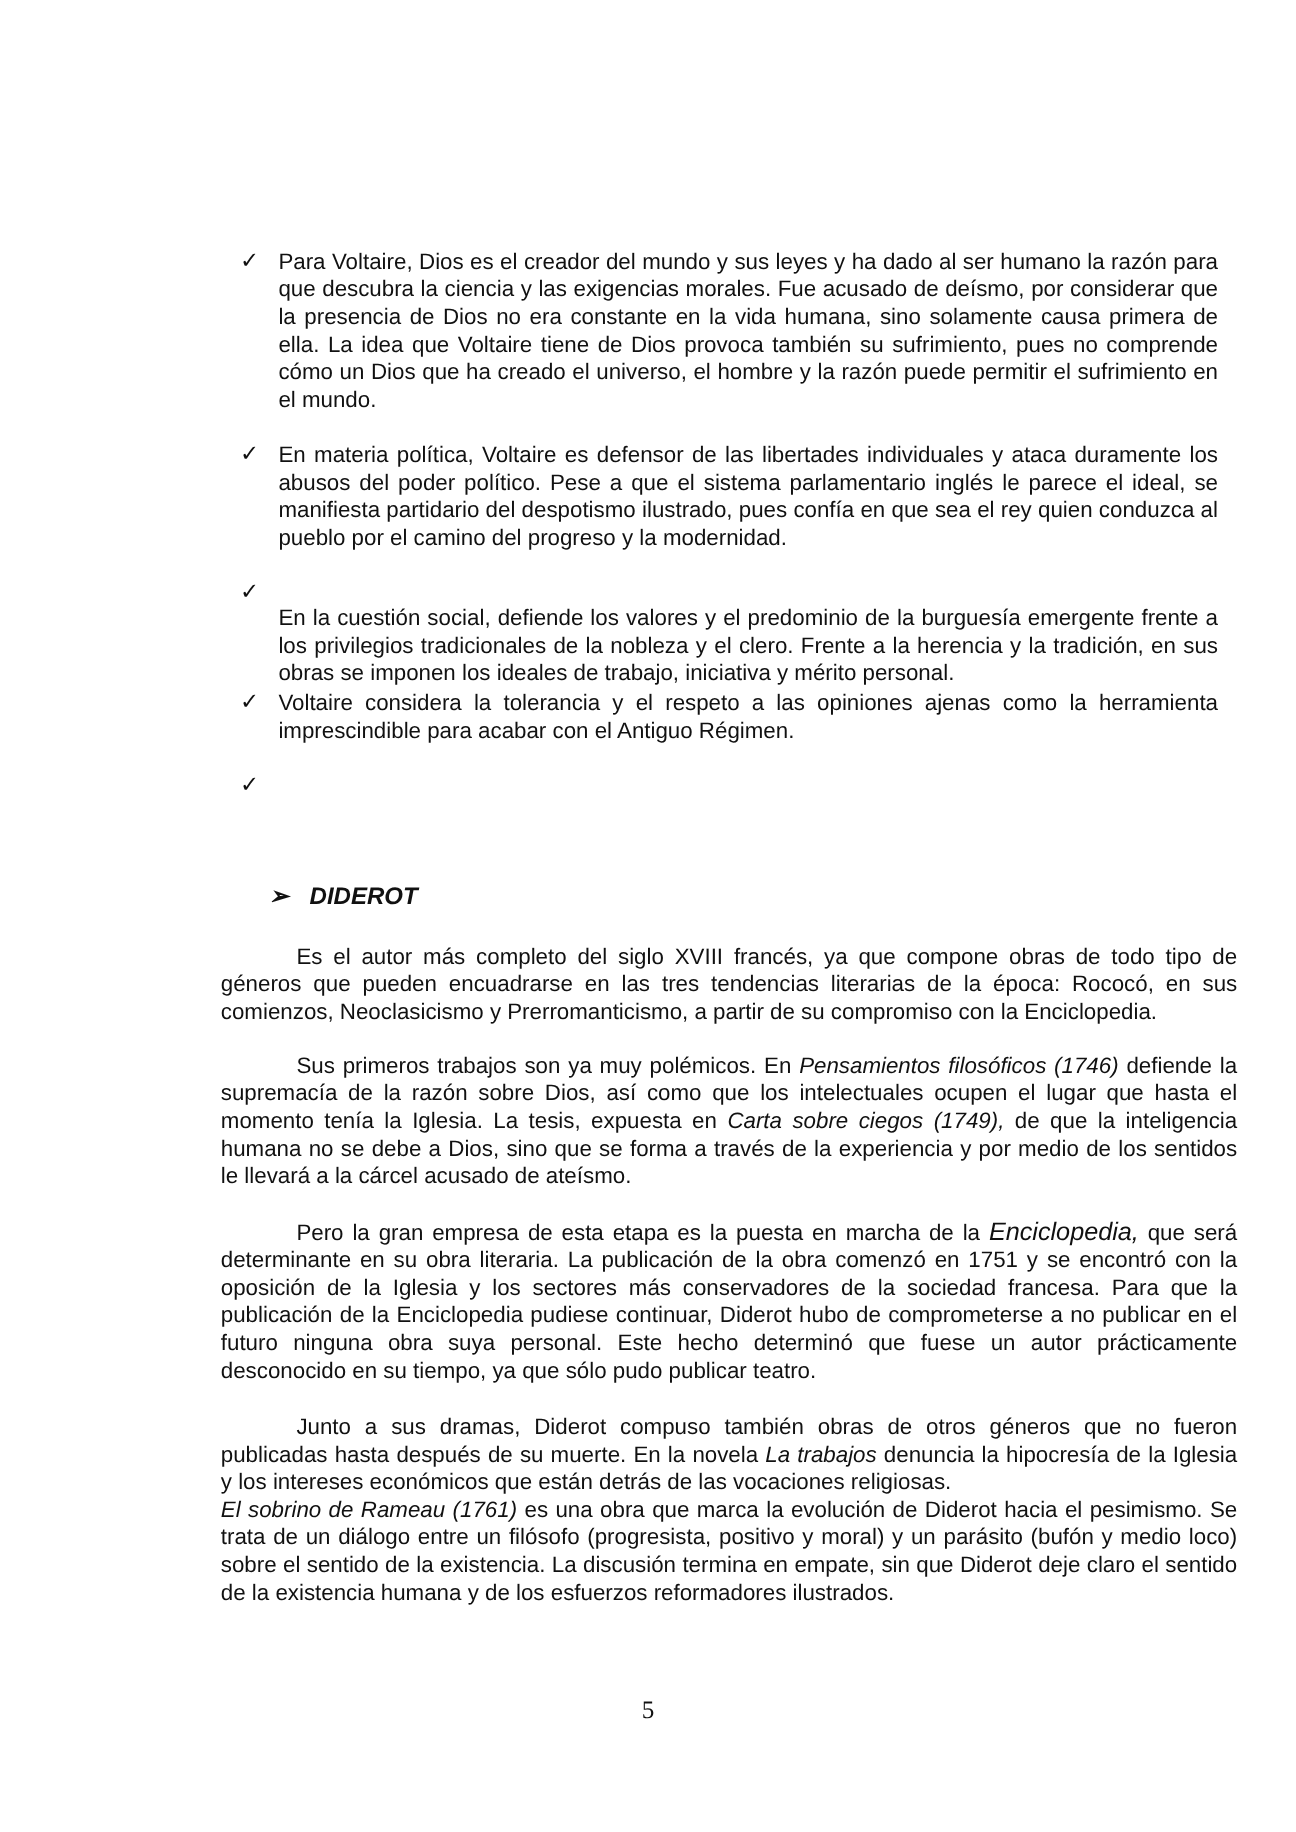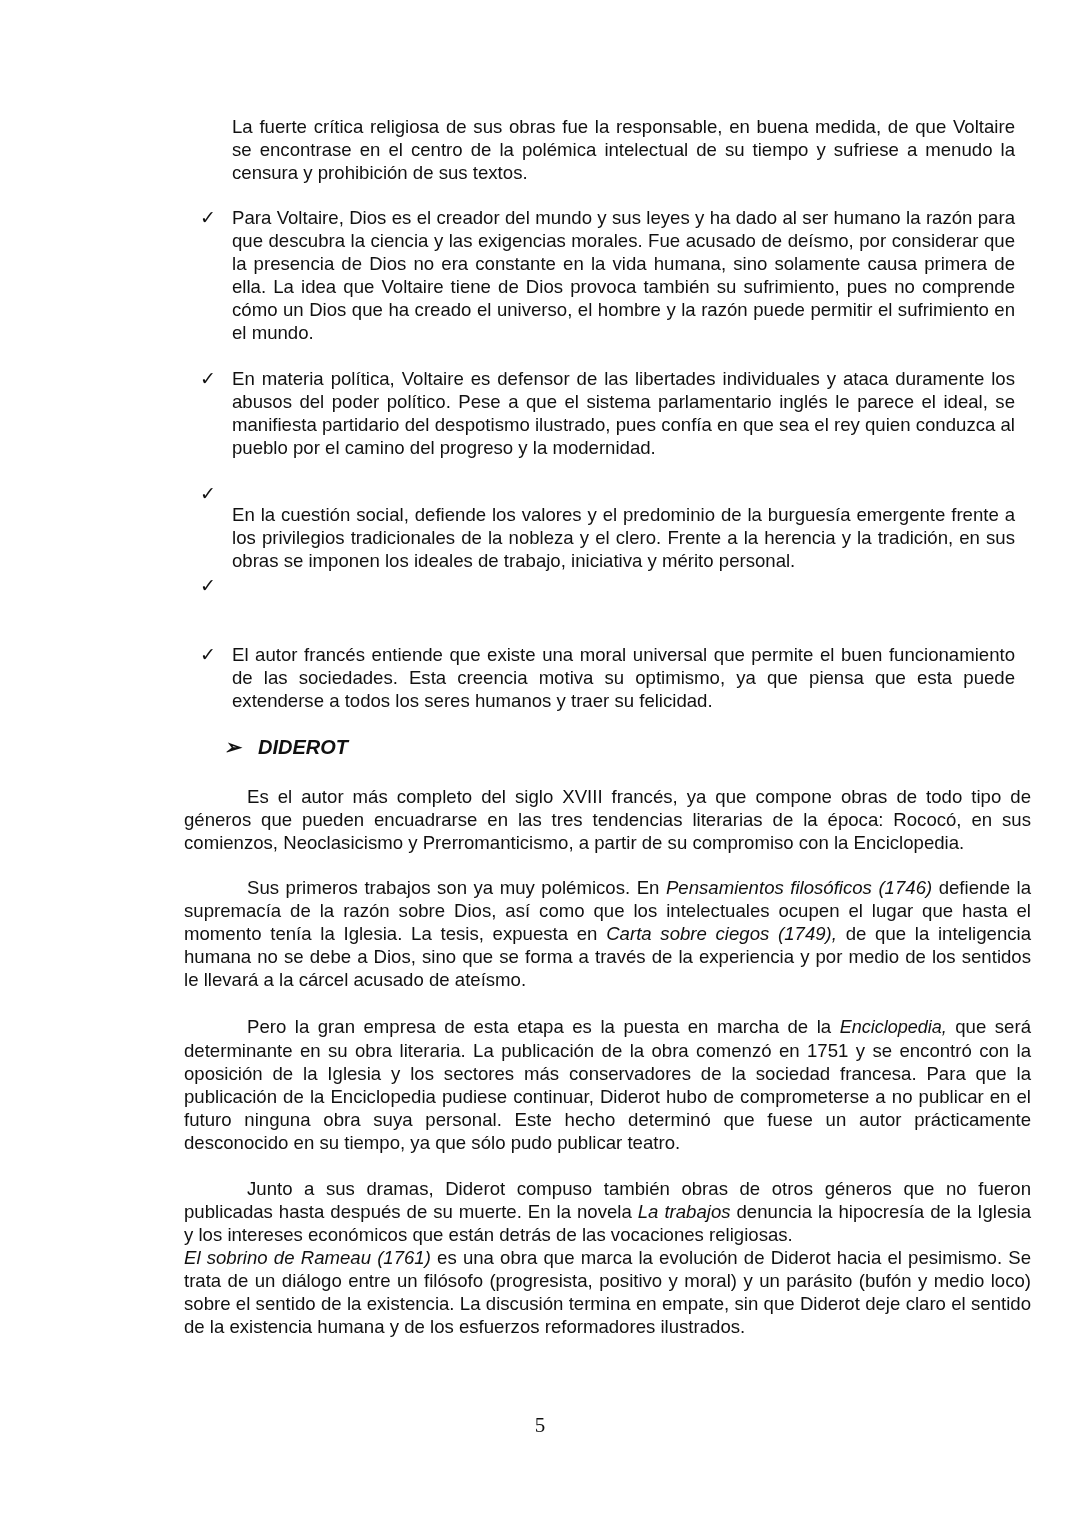--- a/index.html
+++ b/index.html
@@ -8,44 +8,43 @@
   .page { position: absolute; left: 0; top: 0; width: 1080px; height: 1527px; }
   .txt { font-size: 18.6px; line-height: 23px; text-align: justify; }
   .block { position: absolute; }
   .indent-block { left: 232px; width: 783px; }
   .full-block { left: 184px; width: 847px; }
   .check { position: absolute; left: 200px; font-size: 19px; line-height: 23px; }
   .first-indent { text-indent: 63px; }
   .heading { position: absolute; left: 224px; top: 734px; font-weight: bold; font-size: 20px; line-height: 26px; font-style: italic; }
   .heading .arrow { display: inline-block; width: 34px; font-size: 20px; }
   .bi { font-weight: normal; font-style: italic; }
-  .big { font-size: 18px; }
+  .big { font-size: 21px; }
   .pagenum { position: absolute; left: 0; width: 1080px; top: 1413px; text-align: center;
              font-family: "Liberation Serif", serif; font-size: 21px; }
 </style>
 </head>
 <body>
 
 <div class="page">
 
-  <p class="block indent-block txt" style="top:115px; margin:0;">La fuerte crítica religiosa de sus obras fue la responsable, en buena medida, de que Voltaire se encontrase en el centro de la polémica intelectual de su tiempo y sufriese a menudo la censura y prohibición de sus textos.</p>
 
   <span class="check" style="top:206px;">✓</span>
   <p class="block indent-block txt" style="top:206px; margin:0;">Para Voltaire, Dios es el creador del mundo y sus leyes y ha dado al ser humano la razón para que descubra la ciencia y las exigencias morales. Fue acusado de deísmo, por considerar que la presencia de Dios no era constante en la vida humana, sino solamente causa primera de ella. La idea que Voltaire tiene de Dios provoca también su sufrimiento, pues no comprende cómo un Dios que ha creado el universo, el hombre y la razón puede permitir el sufrimiento en el mundo.</p>
 
   <span class="check" style="top:367px;">✓</span>
   <p class="block indent-block txt" style="top:367px; margin:0;">En materia política, Voltaire es defensor de las libertades individuales y ataca duramente los abusos del poder político. Pese a que el sistema parlamentario inglés le parece el ideal, se manifiesta partidario del despotismo ilustrado, pues confía en que sea el rey quien conduzca al pueblo por el camino del progreso y la modernidad.</p>
 
   <span class="check" style="top:482px;">✓</span>
   <p class="block indent-block txt" style="top:503px; margin:0;">En la cuestión social, defiende los valores y el predominio de la burguesía emergente frente a los privilegios tradicionales de la nobleza y el clero. Frente a la herencia y la tradición, en sus obras se imponen los ideales de trabajo, iniciativa y mérito personal.</p>
 
   <span class="check" style="top:574px;">✓</span>
+  <p class="block indent-block txt" style="top:574px; margin:0;">Voltaire considera la tolerancia y el respeto a las opiniones ajenas como la herramienta imprescindible para acabar con el Antiguo Régimen.</p>
 
   <span class="check" style="top:643px;">✓</span>
-  <p class="block indent-block txt" style="top:643px; margin:0;">El autor francés entiende que existe una moral universal que permite el buen funcionamiento de las sociedades. Esta creencia motiva su optimismo, ya que piensa que esta puede extenderse a todos los seres humanos y traer su felicidad.</p>
 
   <div class="heading">
     <span class="arrow">➢</span><span>DIDEROT</span>
   </div>
 
   <p class="block full-block txt first-indent" style="top:785px; margin:0;">Es el autor más completo del siglo XVIII francés, ya que compone obras de todo tipo de géneros que pueden encuadrarse en las tres tendencias literarias de la época: Rococó, en sus comienzos, Neoclasicismo y Prerromanticismo, a partir de su compromiso con la Enciclopedia.</p>
 
   <p class="block full-block txt first-indent" style="top:876px; margin:0;"><span>Sus primeros trabajos son ya muy polémicos. En </span><span class="bi">Pensamientos filosóficos (1746)</span><span> defiende la supremacía de la razón sobre Dios, así como que los intelectuales ocupen el lugar que hasta el momento tenía la Iglesia. La tesis, expuesta en </span><span class="bi">Carta sobre ciegos (1749),</span><span> de que la inteligencia humana no se debe a Dios, sino que se forma a través de la experiencia y por medio de los sentidos le llevará a la cárcel acusado de ateísmo.</span></p>
 
   <p class="block full-block txt first-indent" style="top:1015px; margin:0;"><span>Pero la gran empresa de esta etapa es la puesta en marcha de la </span><span class="bi big">Enciclopedia,</span><span> que será determinante en su obra literaria. La publicación de la obra comenzó en 1751 y se encontró con la oposición de la Iglesia y los sectores más conservadores de la sociedad francesa. Para que la publicación de la Enciclopedia pudiese continuar, Diderot hubo de comprometerse a no publicar en el futuro ninguna obra suya personal. Este hecho determinó que fuese un autor prácticamente desconocido en su tiempo, ya que sólo pudo publicar teatro.</span></p>

